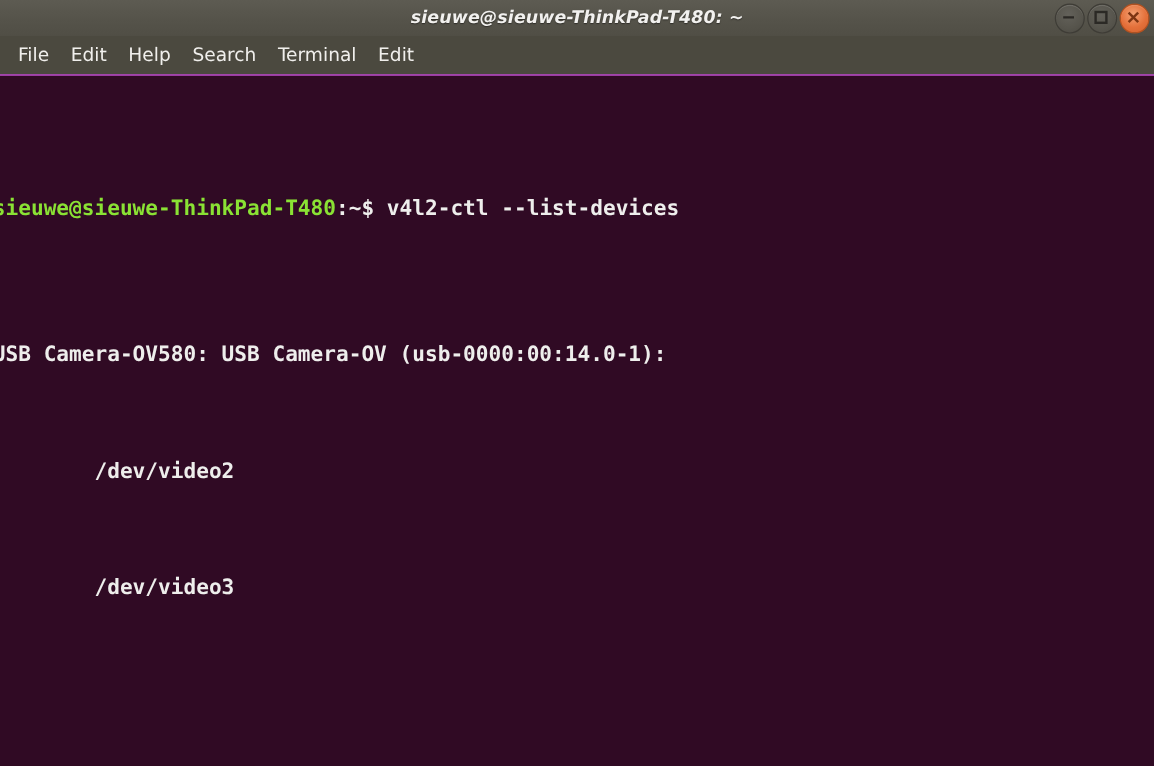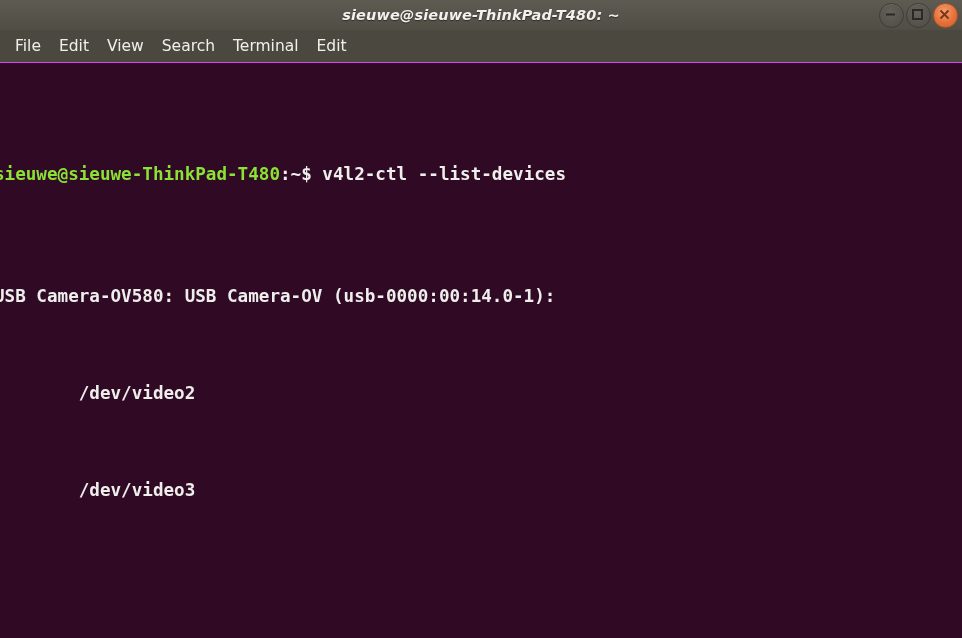--- a/index.html
+++ b/index.html
@@ -138,21 +138,21 @@
           <line x1="6.5" y1="6.5" x2="14.5" y2="14.5" stroke="#7d3512" stroke-width="2"></line>
           <line x1="14.5" y1="6.5" x2="6.5" y2="14.5" stroke="#7d3512" stroke-width="2"></line>
         </svg>
       </div>
     </div>
   </div>
 
   <div class="menubar">
     <div class="menu-item">File</div>
     <div class="menu-item">Edit</div>
-    <div class="menu-item">View</div>
+    <div class="menu-item">Help</div>
     <div class="menu-item">Search</div>
     <div class="menu-item">Terminal</div>
     <div class="menu-item">Edit</div>
   </div>
 
   <div class="terminal">
     <div class="term-inner">
 
       
       <div class="line"><span class="green">sieuwe@sieuwe-ThinkPad-T480</span><span class="white">:~$</span><span class="white"> v4l2-ctl --list-devices</span></div>

